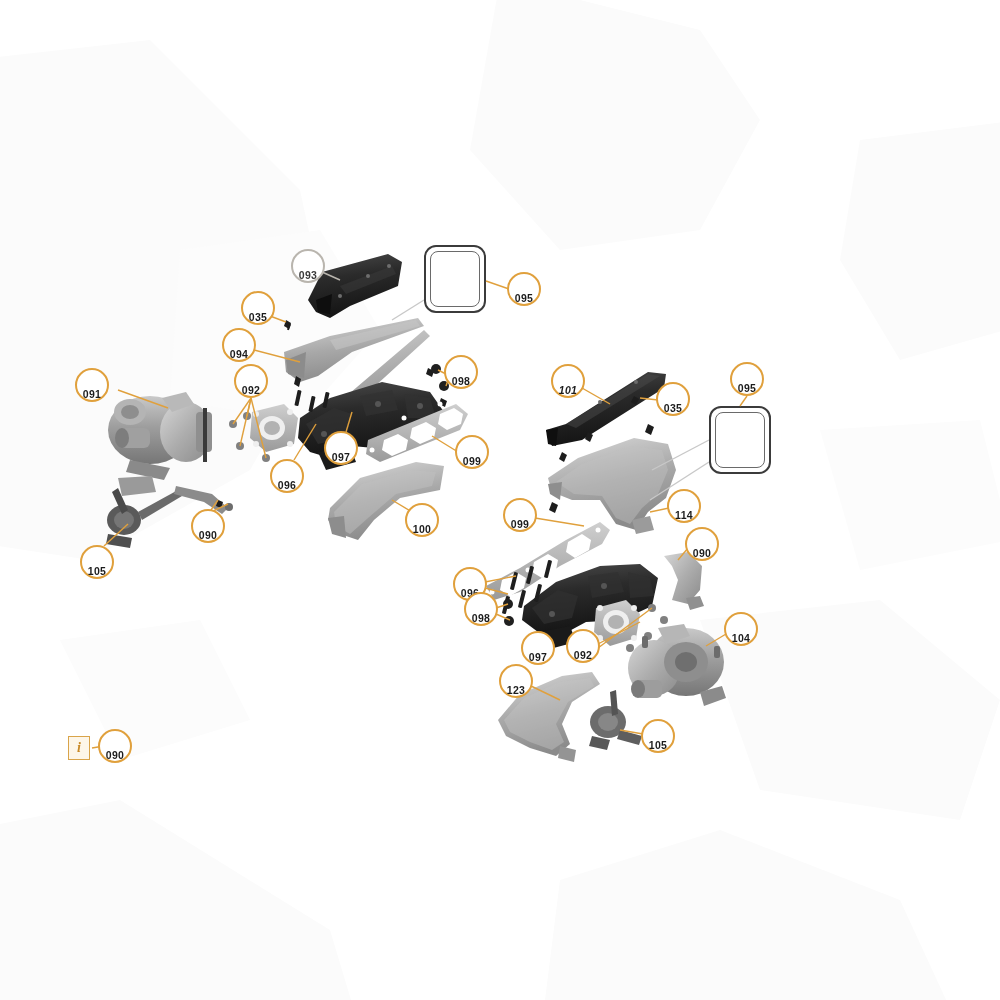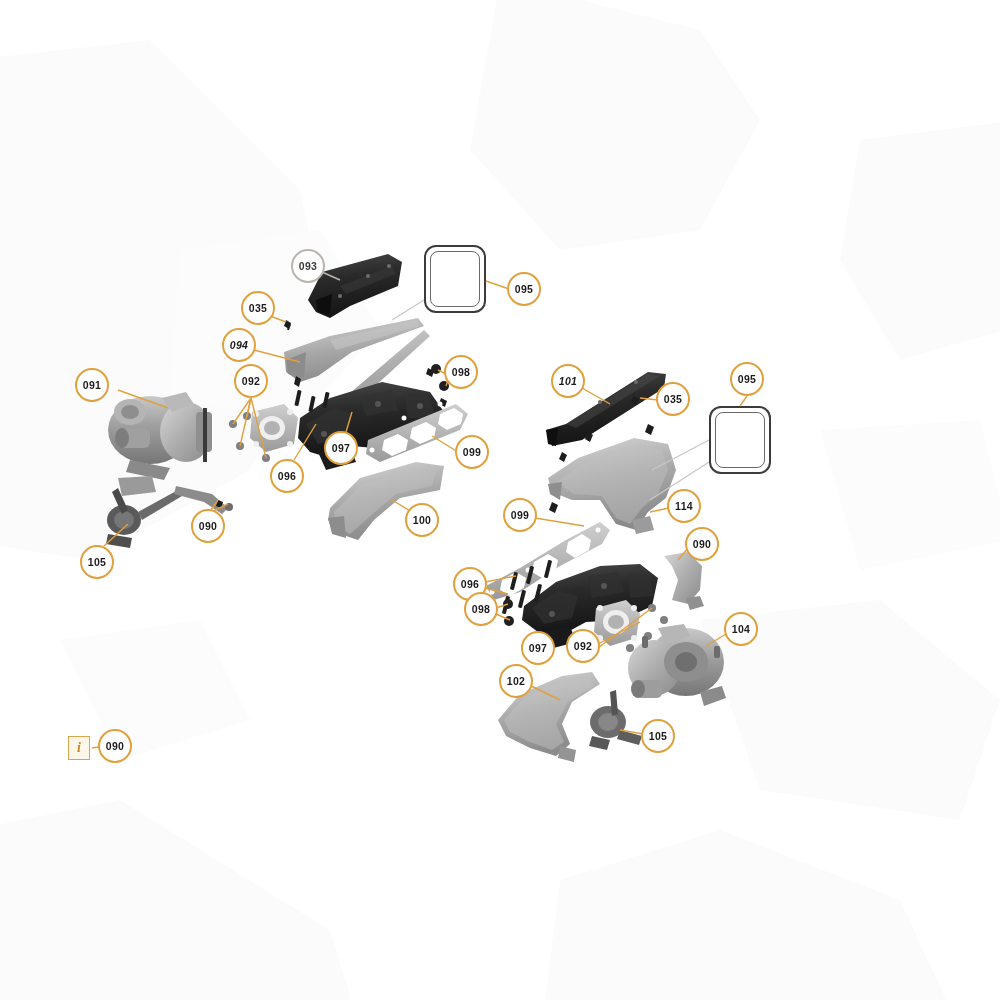--- a/index.html
+++ b/index.html
@@ -21,21 +21,21 @@
   #artwork{position:absolute;inset:0;}
   
   .callout{
     position:absolute;
     width:34px;height:34px;
     margin-left:-17px;margin-top:-17px;
     border-radius:50%;
     background:#ffffff;
     border:2px solid #e0a03c;
     box-sizing:border-box;
-    display:flex;align-items:center;justify-content:center;
+    display:flex;align-items:flex-end;justify-content:center;
     font-size:10.5px;
     font-weight:bold;
     color:#1c1c1c;
     letter-spacing:.3px;
     z-index:30;
   }
   .callout.muted{border-color:#b9b5ae;color:#3a3a3a;}
   
   #leaders{position:absolute;inset:0;pointer-events:none;z-index:20;}
   
@@ -420,21 +420,21 @@
   <div class="inset" id="inset-right" style="left:709px;top:406px;width:62px;height:68px;">
     <div class="inner"></div>
   </div>
 
   <div class="callout muted" style="left:308px;top:266px;">
       <span>093</span>
     </div>
   <div class="callout" style="left:258px;top:308px;">
       <span>035</span>
     </div>
-  <div class="callout" style="left:239px;top:345px;font-style:italic;">
+  <div class="callout" style="left:239px;top:345px;">
       <span>094</span>
     </div>
   <div class="callout" style="left:524px;top:289px;">
       <span>095</span>
     </div>
   <div class="callout" style="left:92px;top:385px;">
       <span>091</span>
     </div>
   <div class="callout" style="left:251px;top:381px;">
       <span>092</span>
@@ -487,21 +487,21 @@
   <div class="callout" style="left:538px;top:648px;">
       <span>097</span>
     </div>
   <div class="callout" style="left:583px;top:646px;">
       <span>092</span>
     </div>
   <div class="callout" style="left:741px;top:629px;">
       <span>104</span>
     </div>
   <div class="callout" style="left:516px;top:681px;">
-      <span>102</span>
+      <span>123</span>
     </div>
   <div class="callout" style="left:658px;top:736px;">
       <span>105</span>
     </div>
 
   <div id="info-legend">
     <span>i</span>
   </div>
   <div class="callout" style="left:115px;top:746px;">
     <span>090</span>

